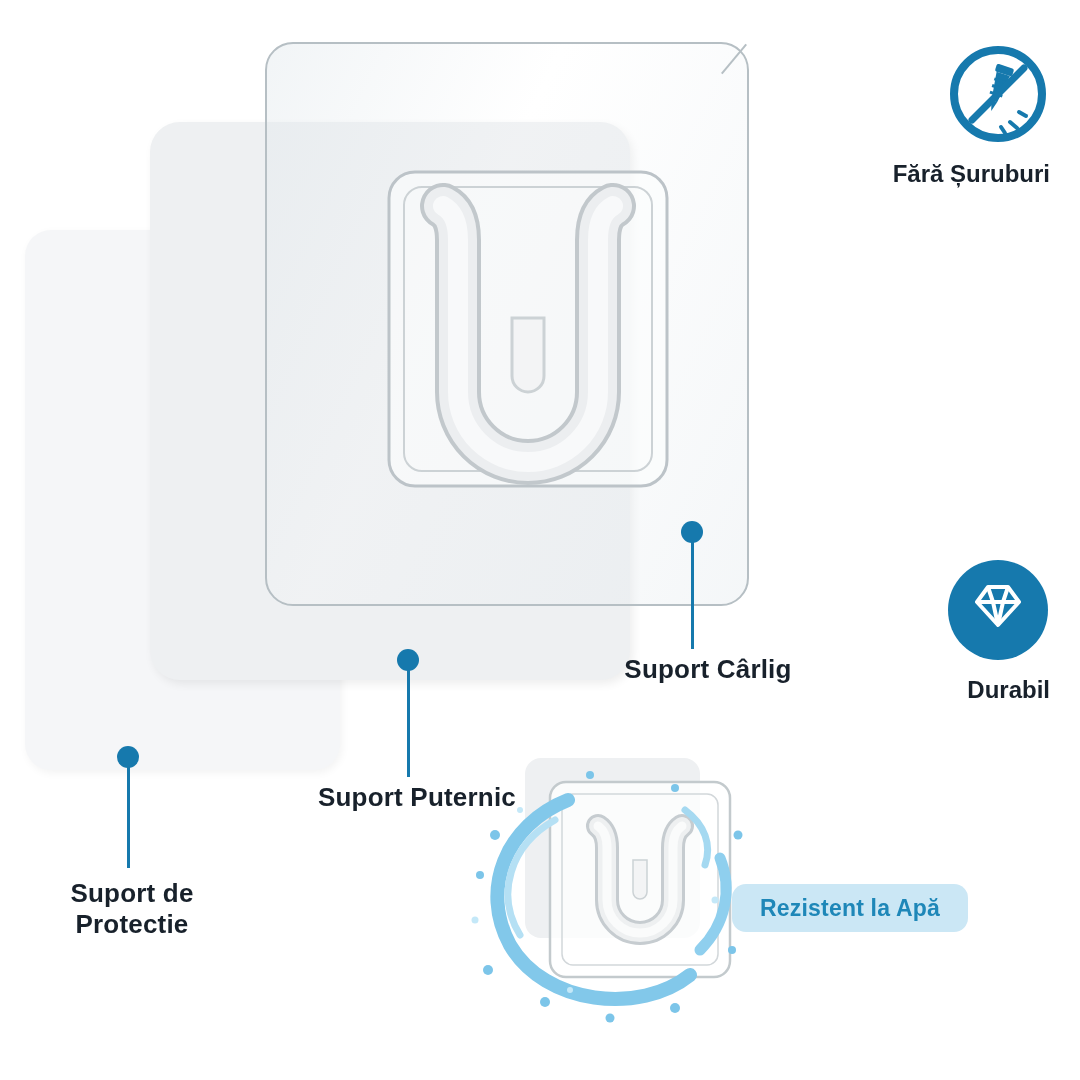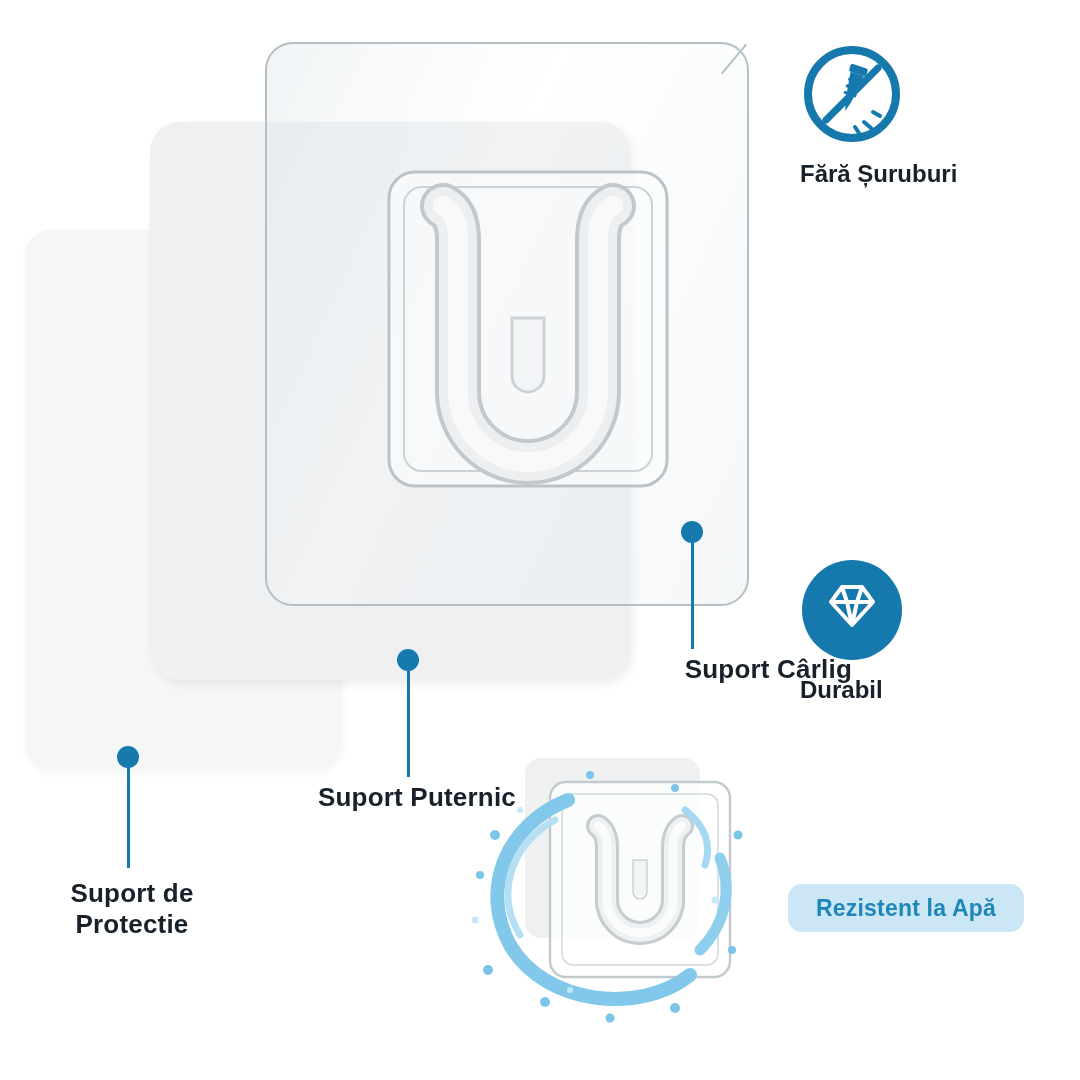--- a/index.html
+++ b/index.html
@@ -37,32 +37,32 @@
 
   
   .callout-dot{position:absolute;width:22px;height:22px;border-radius:50%;background:var(--accent);}
   .callout-line{position:absolute;width:3px;background:var(--accent);}
   .callout-label{
     position:absolute;text-align:center;font-size:26px;font-weight:bold;color:var(--label-text);
     letter-spacing:0.2px;
   }
 
   
-  .feature{position:absolute;left:800px;width:210px;display:flex;flex-direction:column;align-items:flex-start;}
+  .feature{position:absolute;left:840px;width:210px;display:flex;flex-direction:column;align-items:flex-end;}
   .feature .icon{width:104px;height:104px;}
   .feature-label{
     margin-top:14px;font-size:24px;font-weight:bold;color:var(--label-text);text-align:center;
     white-space:nowrap;
   }
   .accent-fill{fill:var(--accent);}
   .accent-stroke{stroke:var(--accent);}
 
   
   .badge{
-    position:absolute;left:788px;top:884px;width:236px;height:48px;border-radius:14px;
+    position:absolute;left:732px;top:884px;width:236px;height:48px;border-radius:14px;
     background:var(--badge-bg);color:var(--badge-text);
     display:flex;align-items:center;justify-content:center;
     font-size:23px;font-weight:bold;letter-spacing:0.2px;
   }
 </style>
 </head>
 <body>
 
 <div class="canvas">
 
@@ -84,21 +84,21 @@
   <div class="callout-dot" style="left:117px;top:746px;"></div>
   <div class="callout-line" style="left:127px;top:764px;height:104px;"></div>
   <div class="callout-label" style="left:12px;top:878px;width:240px;">Suport de Protectie</div>
 
   <div class="callout-dot" style="left:397px;top:649px;"></div>
   <div class="callout-line" style="left:407px;top:667px;height:110px;"></div>
   <div class="callout-label" style="left:297px;top:782px;width:240px;">Suport Puternic</div>
 
   <div class="callout-dot" style="left:681px;top:521px;"></div>
   <div class="callout-line" style="left:691px;top:539px;height:110px;"></div>
-  <div class="callout-label" style="left:612px;top:654px;width:240px;text-align:right;">Suport Cârlig</div>
+  <div class="callout-label" style="left:588px;top:654px;width:240px;">Suport Cârlig</div>
 
   <div class="feature" style="top:42px;">
     <svg class="icon" viewBox="0 0 104 104" aria-hidden="true">
       <circle cx="52" cy="52" r="44" fill="#ffffff" class="accent-stroke" stroke-width="8"></circle>
       <g class="accent-fill" transform="rotate(18 52 48)">
         <rect x="43" y="23" width="18" height="8" rx="2"></rect>
         <polygon points="45,31 59,31 55,60 49,60"></polygon>
         <polygon points="49,60 55,60 52,70"></polygon>
         <rect x="45" y="37" width="14" height="3"></rect>
         <rect x="45" y="44" width="14" height="3"></rect>

